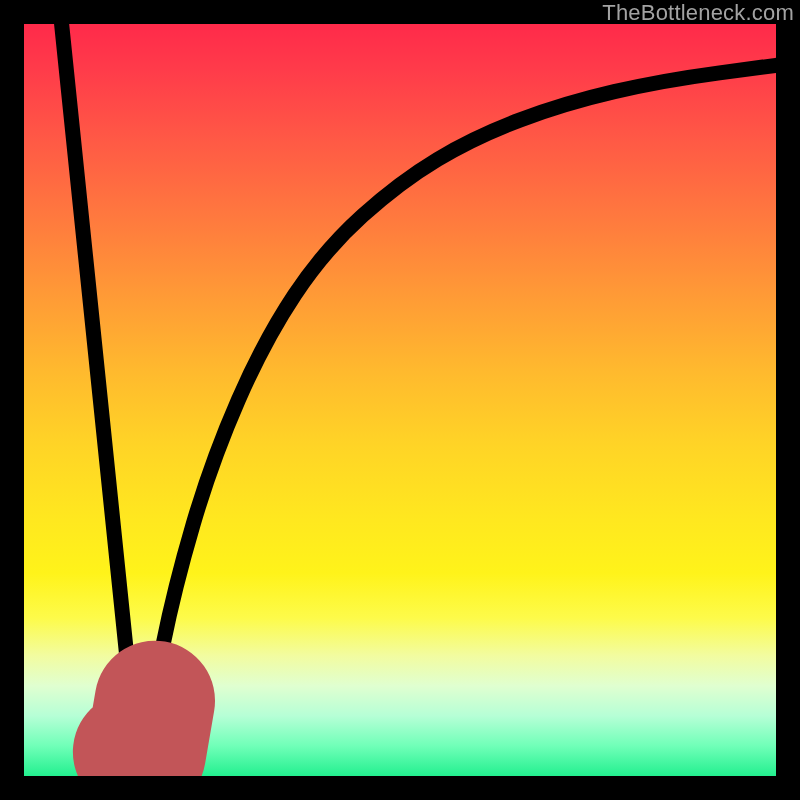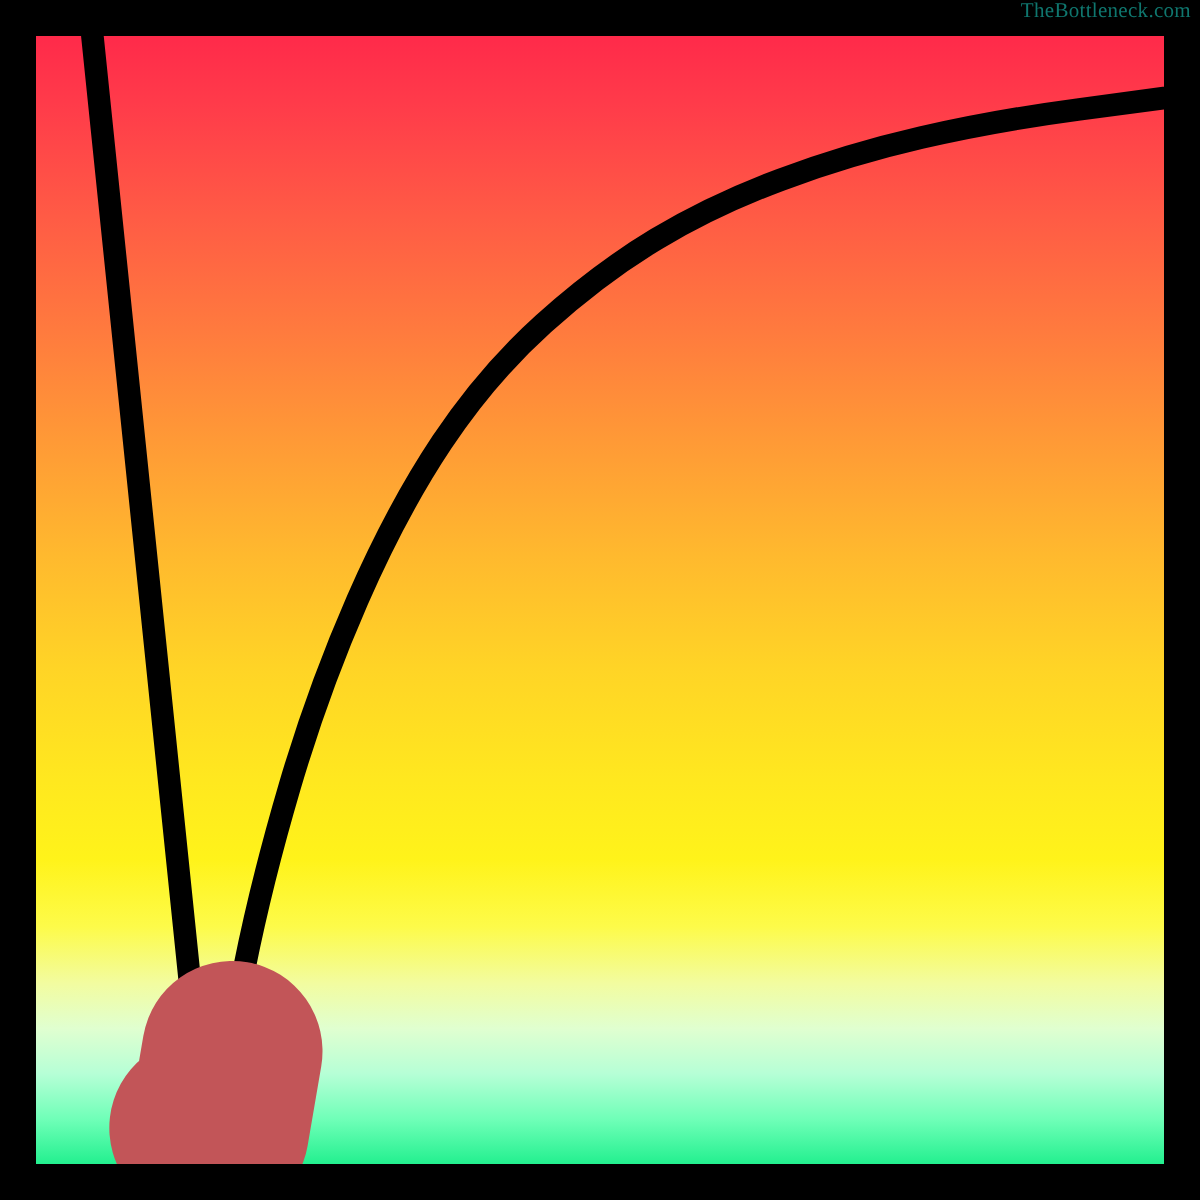--- a/index.html
+++ b/index.html
@@ -50,26 +50,25 @@
   svg.curves {
     position: absolute;
     inset: 0;
     width: 100%;
     height: 100%;
   }
   .watermark {
     position: absolute;
     top: 0;
     right: 6px;
-    color: #0f766e;
-    font-size: 14px;
+    color: #a3a3a3;
+    font-size: 22px;
     letter-spacing: 0.2px;
     font-weight: 400;
     user-select: none;
-    font-family: Liberation Serif, serif;
   }
   path.curve {
     fill: none;
     stroke: #000;
     stroke-width: 2;
     stroke-linecap: round;
   }
   path.marker {
     fill: none;
     stroke: #c25558;

